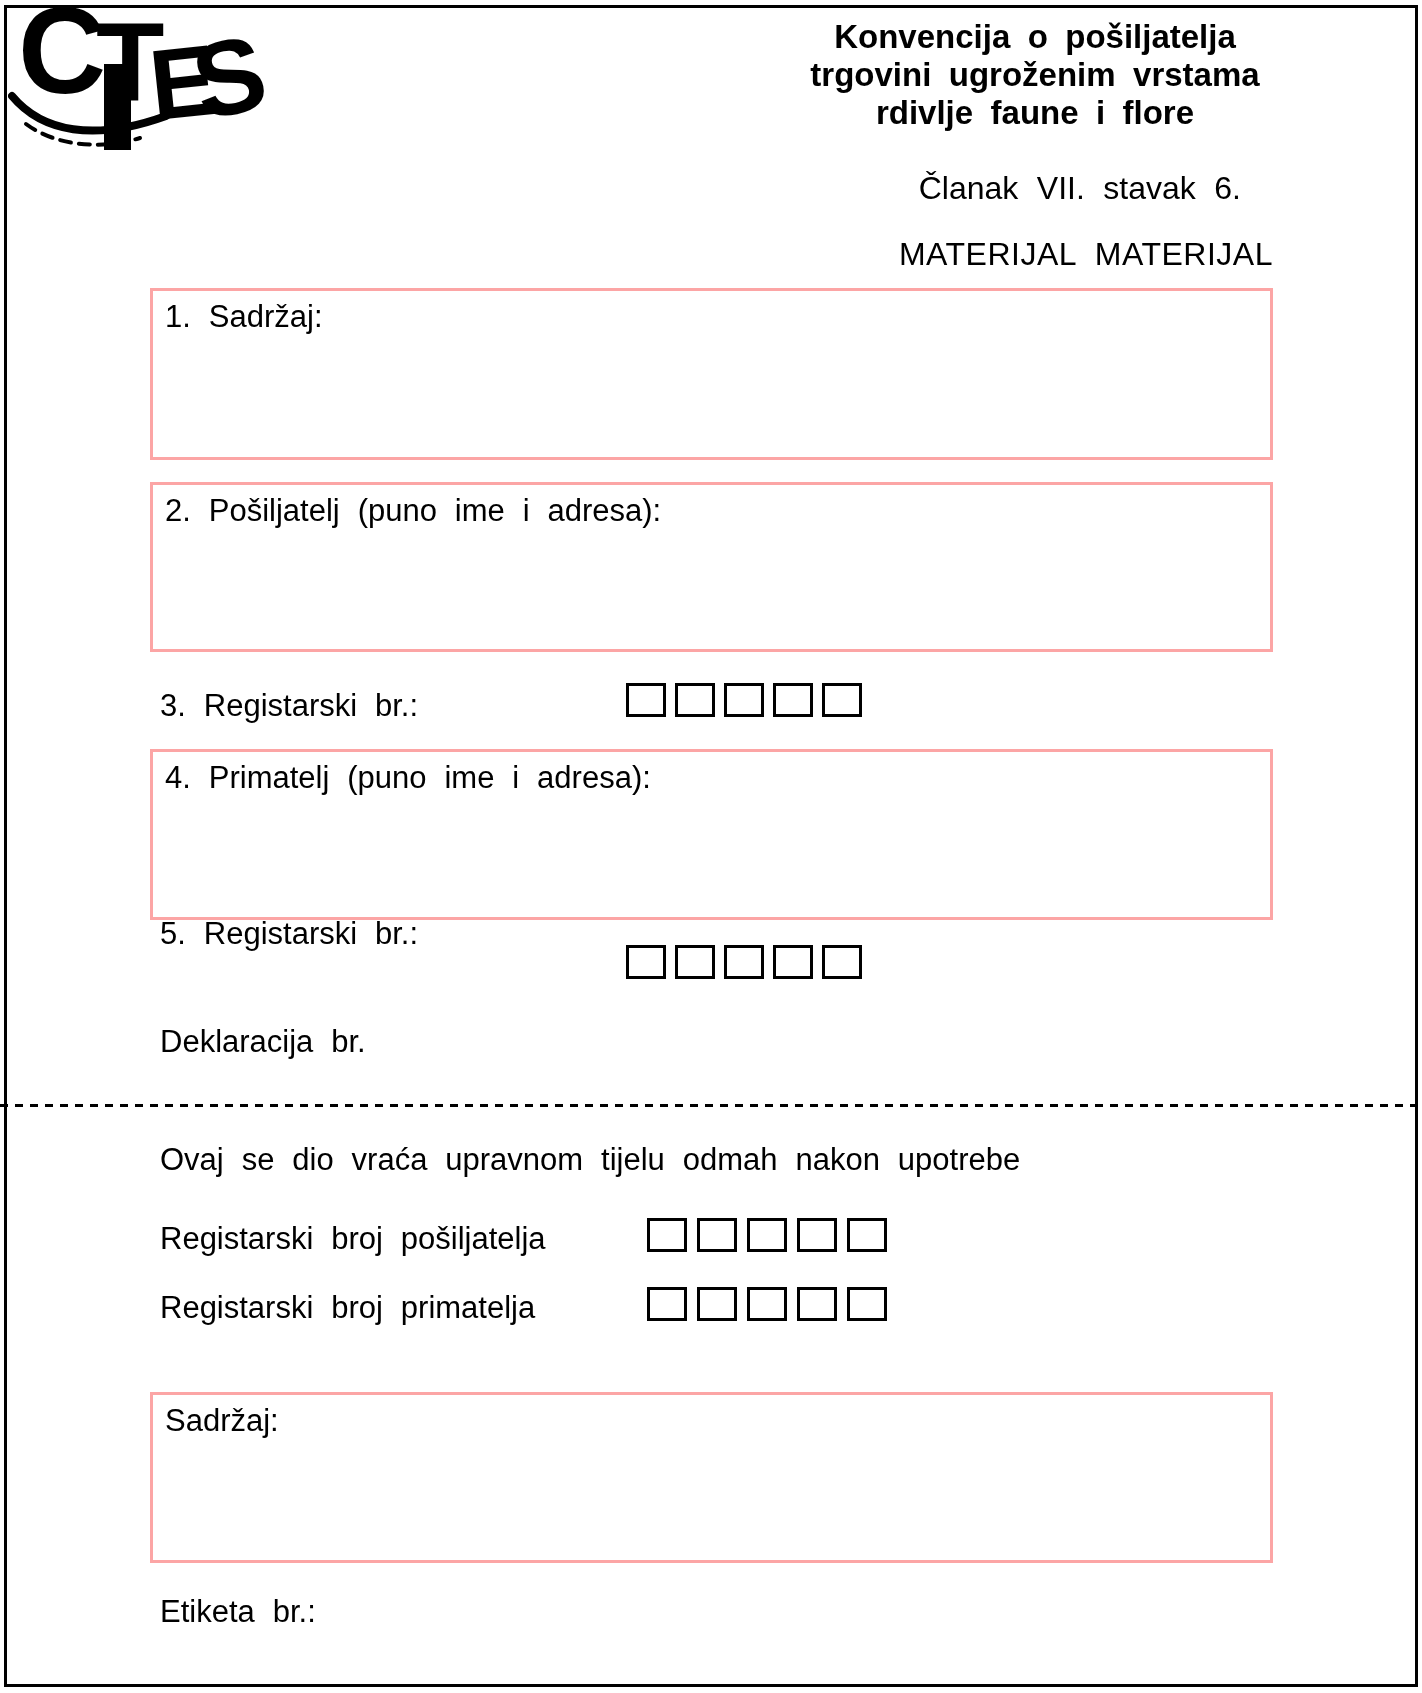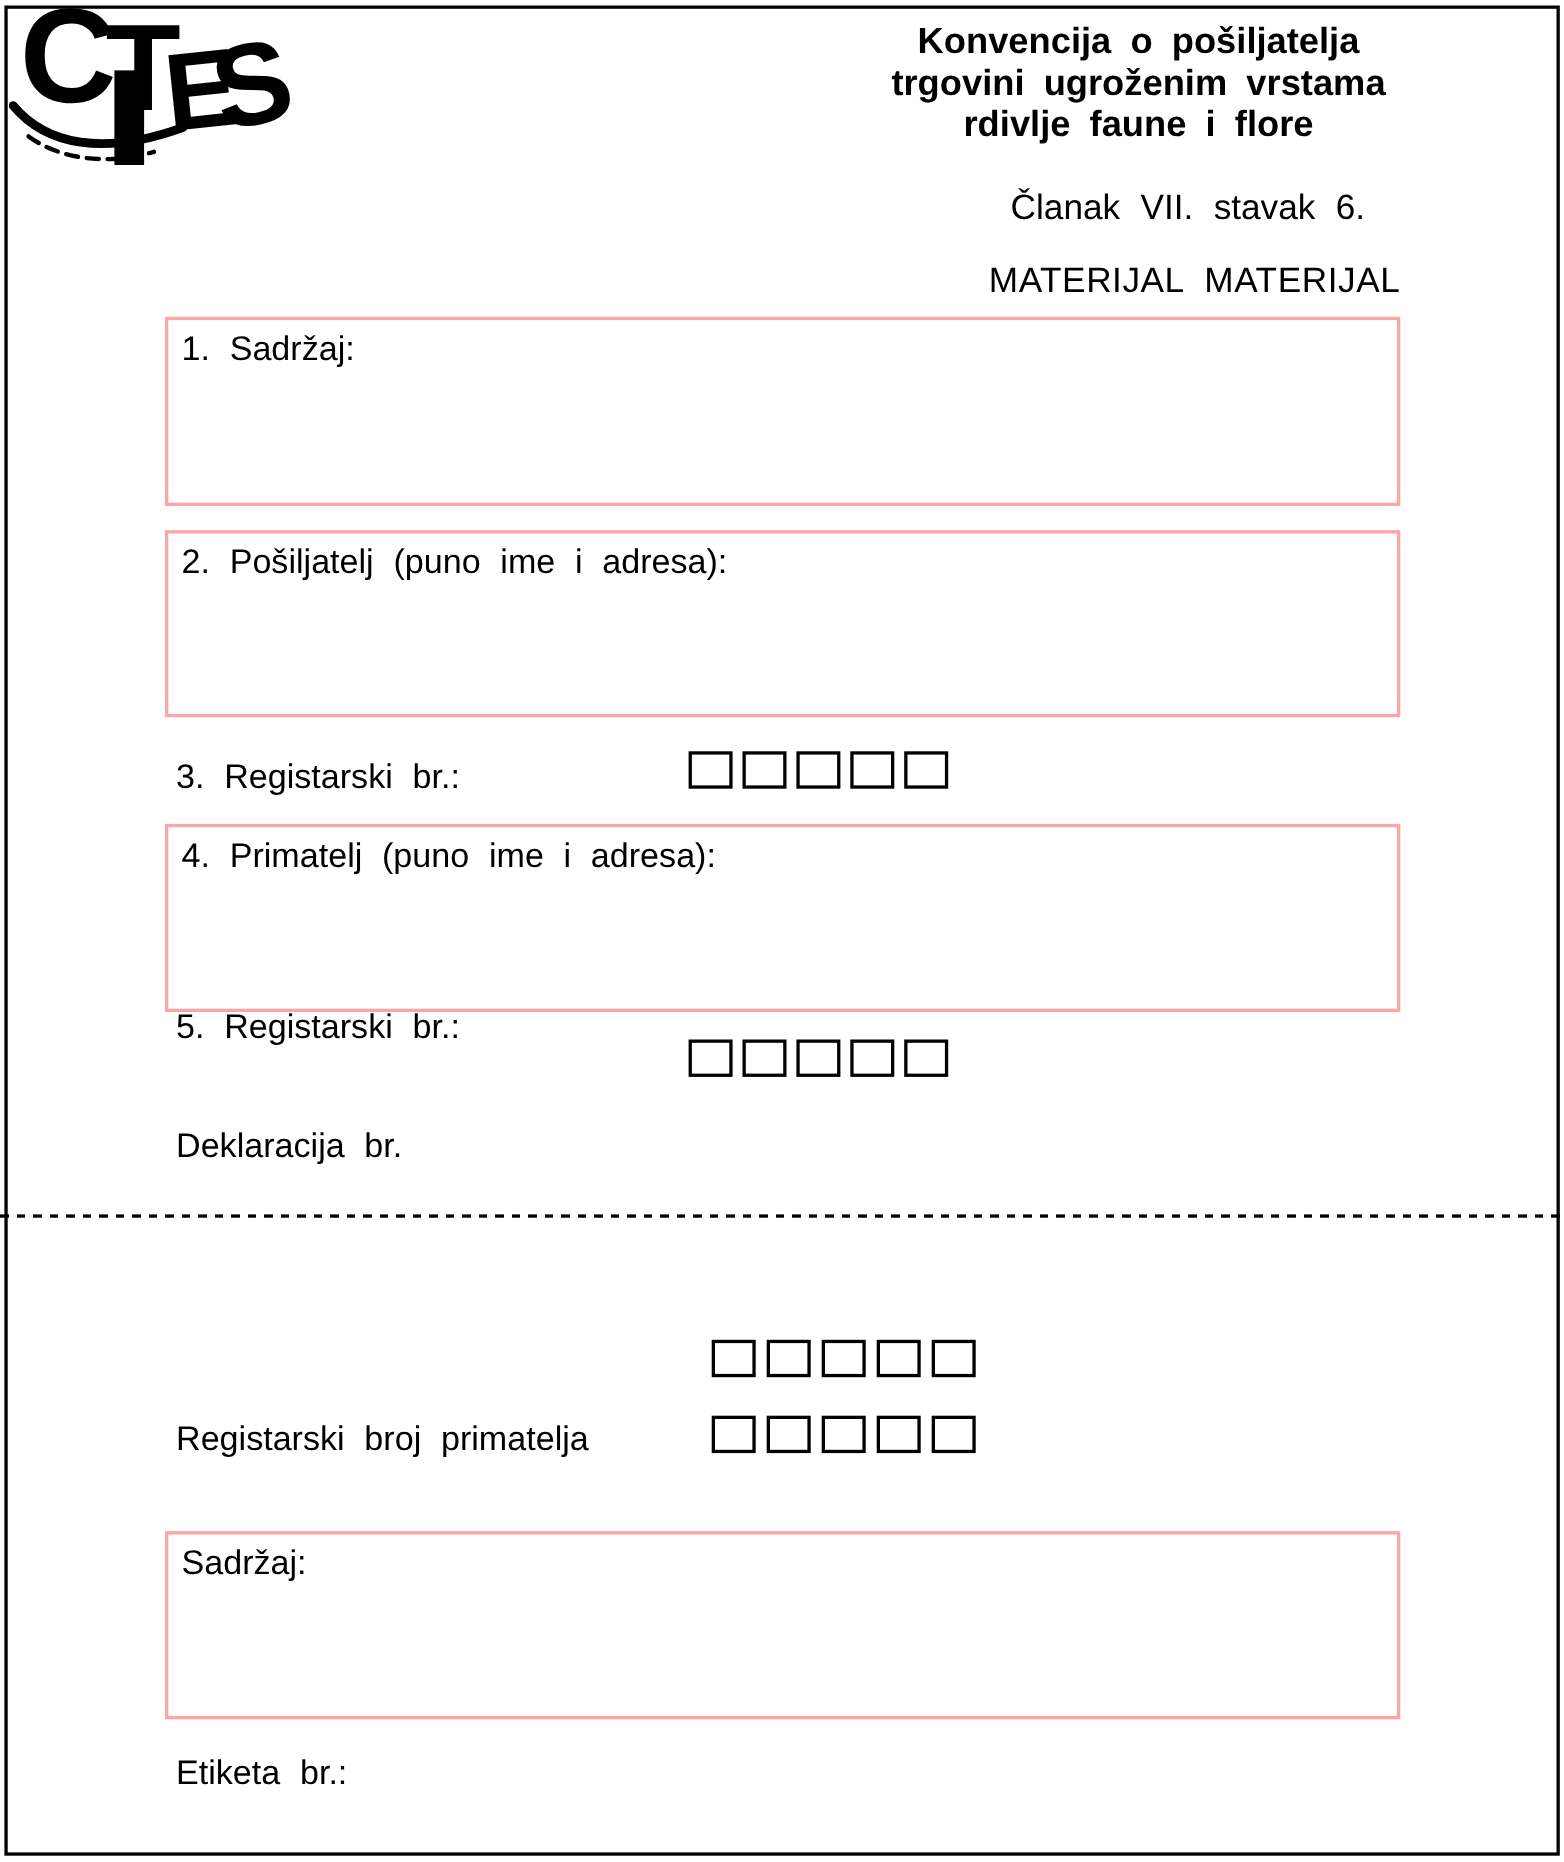--- a/index.html
+++ b/index.html
@@ -118,21 +118,23 @@
       <span class="cb"></span>
       <span class="cb"></span>
       <span class="cb"></span>
       <span class="cb"></span>
     </div>
 
   <div class="flabel" style="top:1024px;">Deklaracija br.</div>
 
   <div class="tear"></div>
 
+  <div class="flabel" style="top:1142px;">Ovaj se dio vraća upravnom tijelu odmah nakon upotrebe</div>
 
+  <div class="flabel" style="top:1221px;">Registarski broj pošiljatelja</div>
   <div class="cbrow rowA">
       <span class="cb"></span>
       <span class="cb"></span>
       <span class="cb"></span>
       <span class="cb"></span>
       <span class="cb"></span>
     </div>
 
   <div class="flabel" style="top:1290px;">Registarski broj primatelja</div>
   <div class="cbrow rowB">

